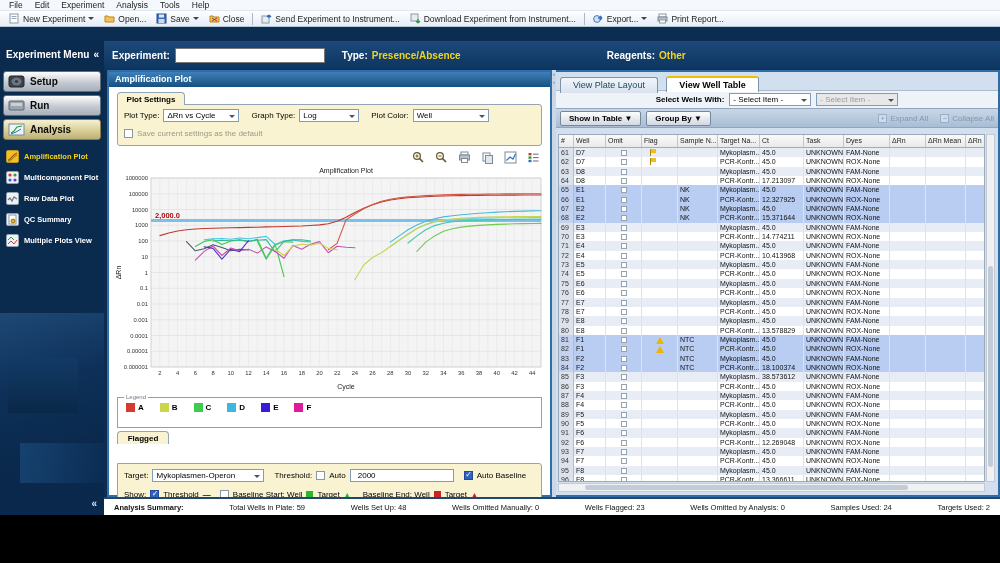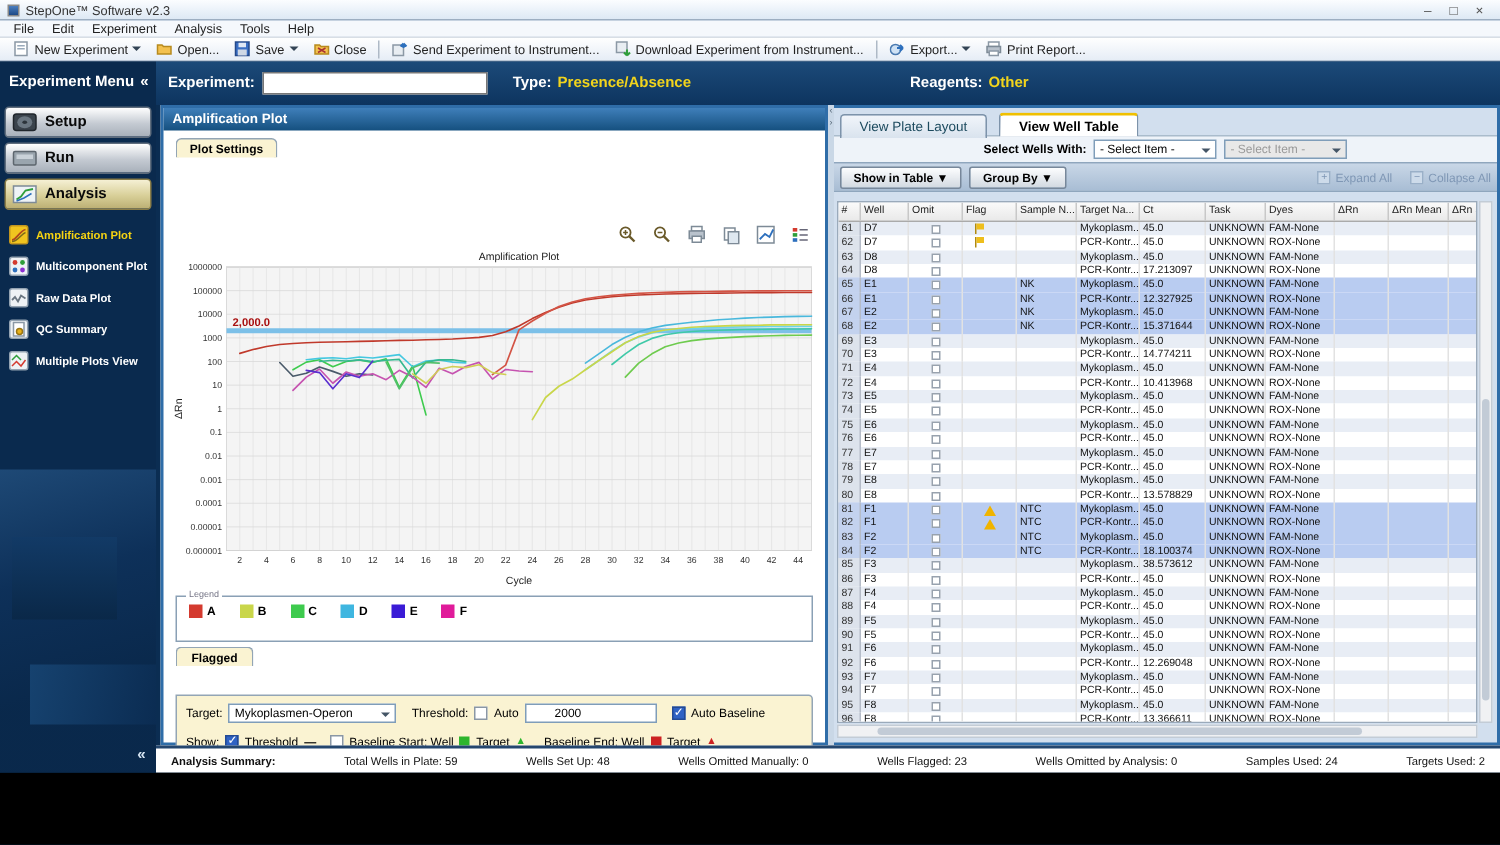--- a/index.html
+++ b/index.html
@@ -65,21 +65,21 @@
   .plot-tools span { width:13px; height:13px; display:inline-block; }
   .chart-wrap { position:absolute; left:5px; top:93px; width:434px; height:228px; }
   .legend-box { position:absolute; left:8px; top:325px; right:8px; height:31px; border:1px solid #8aa0b5; background:#fff; }
   .legend-label { position:absolute; top:-4px; left:6px; background:#fff; font-size:6px; color:#778; padding:0 2px; }
   .legend-items { display:flex; gap:16px; padding:5px 8px; align-items:center; }
   .legend-item { display:flex; gap:3px; align-items:center; font-size:8px; font-weight:bold; }
   .legend-sw { width:9px; height:9px; display:inline-block; }
   .opt-tab { left:8px; top:359px; width:52px; }
   .opt-body { left:8px; top:391px; right:8px; height:50px; padding:5px 6px; font-size:8px; }
   .opt-row { display:flex; align-items:center; gap:4px; margin-bottom:8px; white-space:nowrap; }
-  .txt-input { background:#fff; border:1px solid #7f9db9; height:13px; width:88px; font-size:8px; padding:0 19px; }
+  .txt-input { background:#fff; border:1px solid #7f9db9; height:13px; width:104px; font-size:8px; padding:0 7px; }
   .sw { width:7px; height:7px; display:inline-block; }
   .tri-g { color:#2db52d; font-size:7px; }
   .tri-r { color:#cc2222; font-size:7px; }
   .dash { font-weight:bold; letter-spacing:-1px; }
 
   .splitter { position:absolute; left:552px; top:29px; width:4px; height:427px; background:#c9d7e6; color:#567; font-size:6px; text-align:center; line-height:8px; overflow:hidden; }
 
   
   .table-panel { position:absolute; left:556px; top:29px; width:444px; height:427px; background:#d2dfee; border:2px solid #2f6da8; border-left:none; }
   .vtabs { height:18px; padding-top:2px; }
@@ -111,29 +111,20 @@
   .hscroll { position:absolute; left:2px; right:13px; bottom:3px; height:9px; background:#f0f1f3; border:1px solid #c3ccd6; }
   .hthumb { position:absolute; top:1px; bottom:1px; left:6%; width:76%; background:#c2cbd6; border-radius:3px; }
 
   .statusbar { position:absolute; left:104px; right:0; top:456px; height:18px; background:#fff; border-top:2px solid #24466e; display:flex; align-items:center; font-size:7.5px; color:#111; padding:0 10px; justify-content:space-between; }
   .statusbar .s0 { font-weight:bold; }
 </style>
 </head>
 <body>
 
 <div class="app-window">
-  <div class="titlebar">
-    <span class="app-icon"></span>
-    <span>StepOne™ Software v2.3</span>
-    <span class="win-controls">
-      <span>–</span>
-      <span>□</span>
-      <span>×</span>
-    </span>
-  </div>
   <div class="menubar" id="menubar">
       <span class="menu-item">File</span>
       <span class="menu-item">Edit</span>
       <span class="menu-item">Experiment</span>
       <span class="menu-item">Analysis</span>
       <span class="menu-item">Tools</span>
       <span class="menu-item">Help</span>
     </div>
   <div class="toolbar" id="toolbar">
       <span class="tbtn">
@@ -284,20 +275,34 @@
       <span class="lbl" style="margin-left:17px">Type:</span>
       <span class="yellow" style="margin-left:4px">Presence/Absence</span>
       <span class="lbl" style="margin-left:146px">Reagents:</span>
       <span class="yellow" style="margin-left:4px">Other</span>
     </div>
 
     <div class="plot-panel">
       <div class="pp-header">Amplification Plot</div>
 
       <div class="grp-tab ps-tab">Plot Settings</div>
+      <div class="grp-body ps-body">
+        <div class="ps-row">
+          <span>Plot Type:</span>
+          <span class="dd" style="width:76px">ΔRn vs Cycle</span>
+          <span style="margin-left:8px">Graph Type:</span>
+          <span class="dd" style="width:60px">Log</span>
+          <span style="margin-left:8px">Plot Color:</span>
+          <span class="dd" style="width:76px">Well</span>
+        </div>
+        <div class="ps-row" style="margin-top:7px">
+          <span class="cb" id="cb-savedefault"></span>
+          <span class="gray-txt">Save current settings as the default</span>
+        </div>
+      </div>
 
       <div class="plot-tools" id="plot-tools">
           <span><svg width="13" height="13">
               <circle cx="5" cy="5" r="3.4" fill="none" stroke="#6a5a2a" stroke-width="1.2"></circle>
               <line x1="7.6" y1="7.6" x2="11" y2="11" stroke="#6a5a2a" stroke-width="1.6"></line>
               <line x1="3.4" y1="5" x2="6.6" y2="5" stroke="#6a5a2a"></line>
               <line x1="5" y1="3.4" x2="5" y2="6.6" stroke="#6a5a2a"></line>
             </svg></span>
           <span><svg width="13" height="13">
               <circle cx="5" cy="5" r="3.4" fill="none" stroke="#6a5a2a" stroke-width="1.2"></circle>

